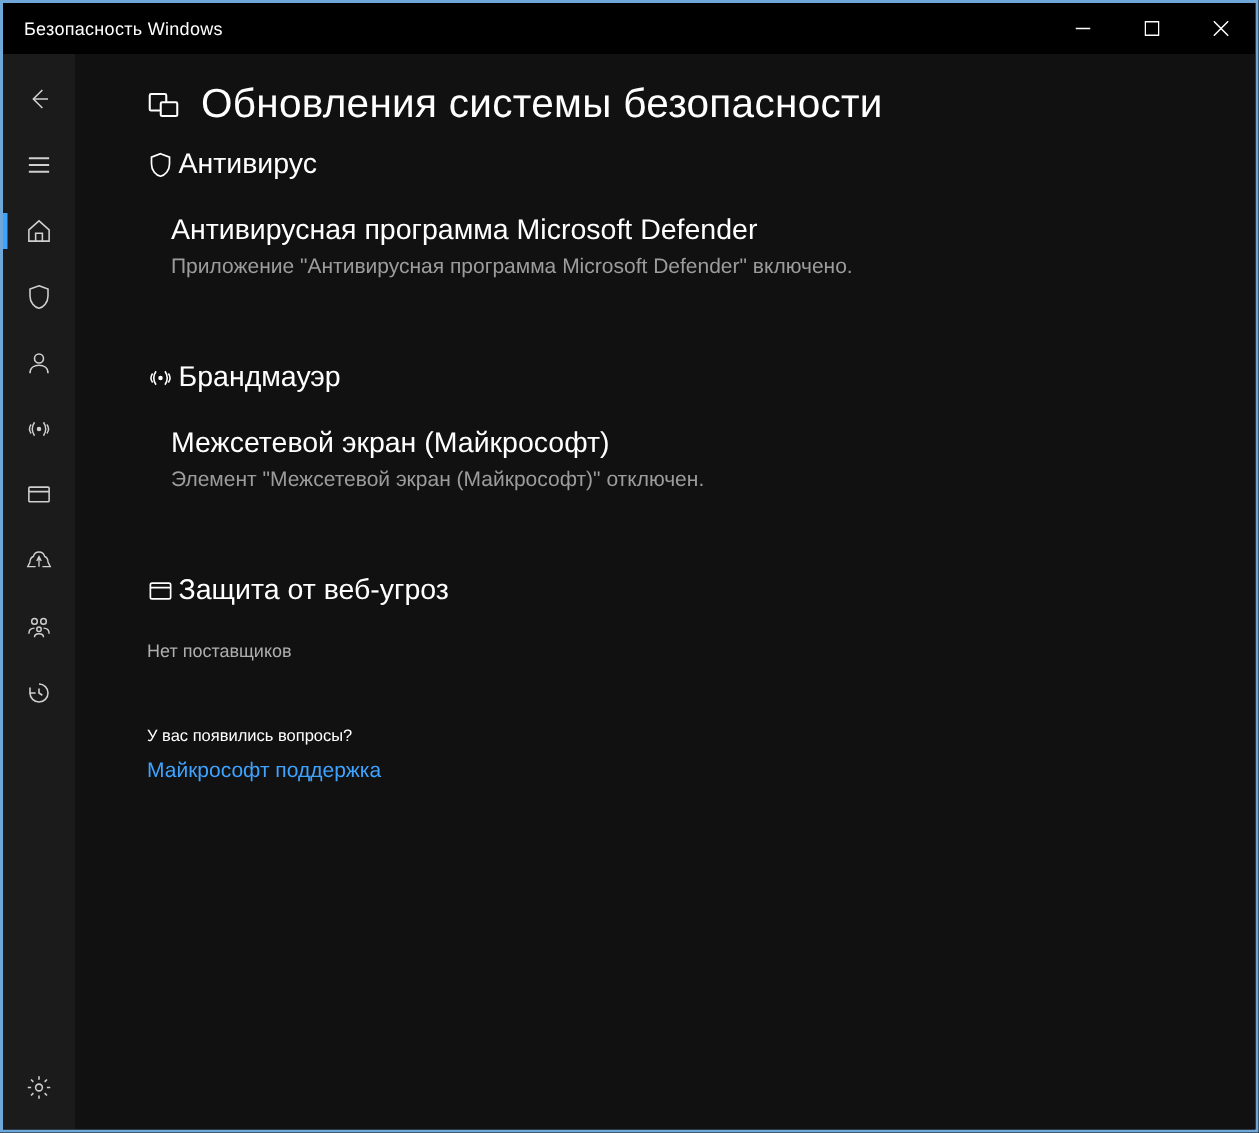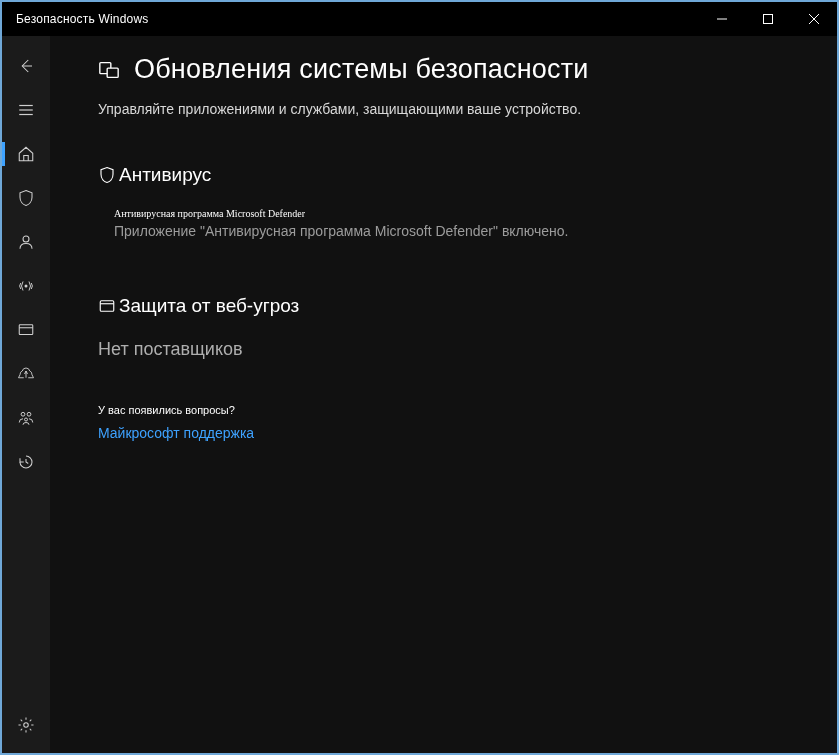--- a/index.html
+++ b/index.html
@@ -104,33 +104,32 @@
   align-items: center;
   gap: 3px;
   margin-bottom: 22px;
 }
 .sec-head svg { width: 18px; height: 18px; color: #fff; flex-shrink: 0; }
 .sec-title {
   font-size: 19px;
   font-weight: 400;
 }
 .item-title {
-  font-size: 10px;
+  font-size: 19px;
   color: #fff;
   margin-left: 16px;
   margin-bottom: 4px;
-  font-family: Liberation Serif, serif;
 }
 .item-desc {
   font-size: 14px;
   color: #9c9c9c;
   margin-left: 16px;
 }
 .no-providers {
-  font-size: 18px;
+  font-size: 12px;
   color: #aeaeae;
   margin-bottom: 44px;
 }
 .link {
   font-size: 14px;
   color: #3ea2ff;
   cursor: pointer;
   margin-bottom: 50px;
   display: inline-block;
 }
@@ -241,33 +240,43 @@
 
     <div class="content">
 
       <div class="page-head">
         <svg viewBox="0 0 24 24">
             <rect x="2" y="4" width="12" height="12" rx="1" fill="none" stroke="currentColor" stroke-width="1.5"></rect>
             <rect x="10" y="10" width="12" height="10" rx="1" fill="#111" stroke="currentColor" stroke-width="1.5"></rect>
           </svg>
         <h1 class="page-title">Обновления системы безопасности</h1>
       </div>
-      <p class="page-sub">Управляйте приложениями и службами, защищающими ваше устройство.</p>
 
       <div class="section">
         <div class="sec-head">
           <svg viewBox="0 0 24 24">
               <path d="M12 2 L20 5 V11 C20 17 16 21 12 22 C8 21 4 17 4 11 V5 Z" fill="none" stroke="currentColor" stroke-width="1.5"></path>
             </svg>
           <h2 class="sec-title">Антивирус</h2>
         </div>
         <div class="item-title">Антивирусная программа Microsoft Defender</div>
         <div class="item-desc">Приложение "Антивирусная программа Microsoft Defender" включено.</div>
       </div>
 
+      <div class="section">
+        <div class="sec-head">
+          <svg viewBox="0 0 24 24">
+              <circle cx="12" cy="12" r="2" fill="currentColor"></circle>
+              <path d="M5 8 Q2 12 5 16 M19 8 Q22 12 19 16 M8 6 Q4 12 8 18 M16 6 Q20 12 16 18" fill="none" stroke="currentColor" stroke-width="1.4"></path>
+            </svg>
+          <h2 class="sec-title">Брандмауэр</h2>
+        </div>
+        <div class="item-title">Межсетевой экран (Майкрософт)</div>
+        <div class="item-desc">Элемент "Межсетевой экран (Майкрософт)" отключен.</div>
+      </div>
 
       <div class="section" style="margin-bottom:18px">
         <div class="sec-head">
           <svg viewBox="0 0 24 24">
               <rect x="3" y="5" width="18" height="14" rx="1.5" fill="none" stroke="currentColor" stroke-width="1.5"></rect>
               <line x1="3" y1="9" x2="21" y2="9" stroke="currentColor" stroke-width="1.5"></line>
             </svg>
           <h2 class="sec-title">Защита от веб-угроз</h2>
         </div>
         <div class="no-providers">Нет поставщиков</div>

